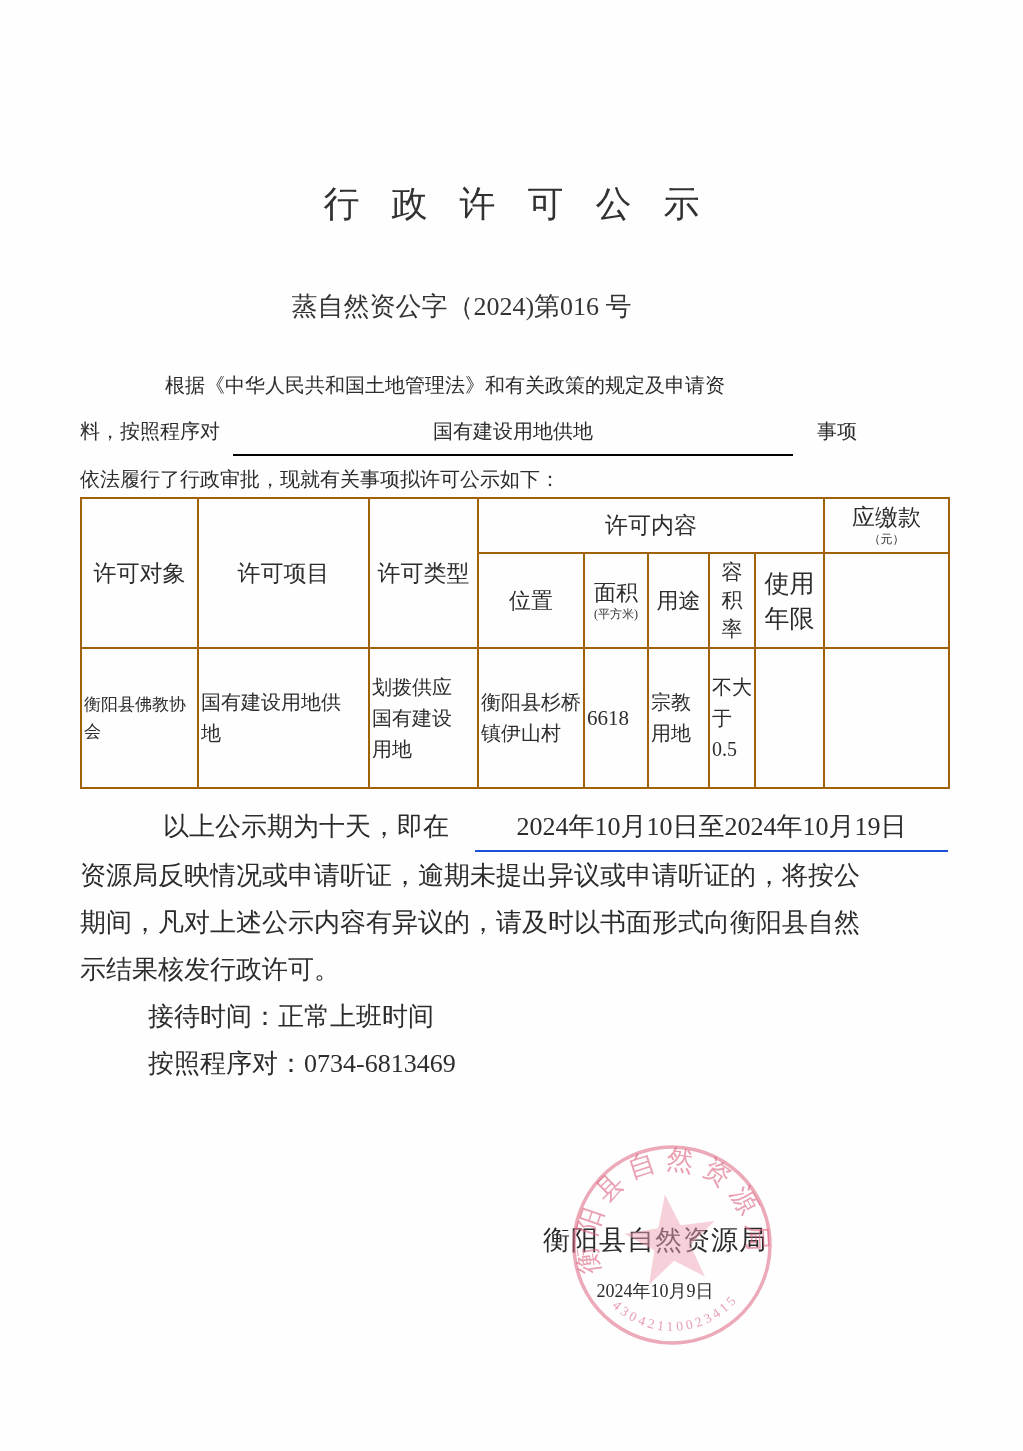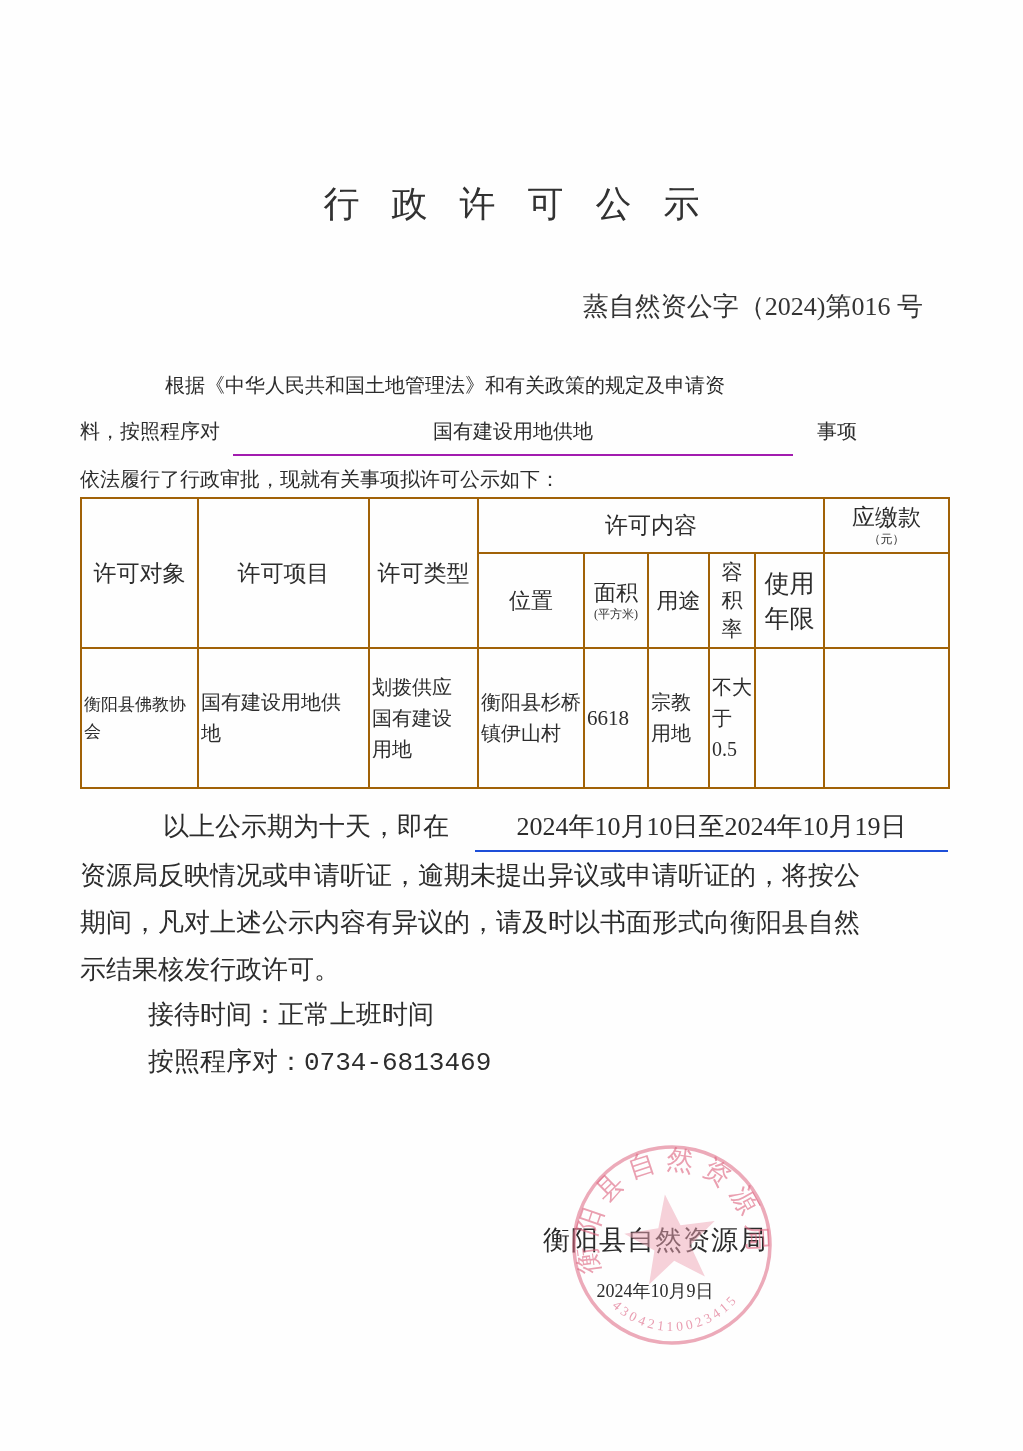--- a/index.html
+++ b/index.html
@@ -24,39 +24,39 @@
     letter-spacing: 32px;
     text-indent: 32px;
     color: #323232;
     white-space: nowrap;
   }
   .doc-number {
     position: absolute;
     top: 289px; left: 0;
     width: 100%;
     padding-right: 100px;
-    text-align: right;
+    text-align: center;
     font-size: 26px;
     color: #343434;
   }
   .intro {
     position: absolute;
     left: 80px; top: 362px;
     width: 870px;
     font-size: 20px;
     line-height: 46px;
     color: #2c2c2c;
   }
   .intro .l1 { text-indent: 85px; white-space: nowrap; }
   .intro .l2 { display: flex; align-items: baseline; }
   .i-prefix { white-space: nowrap; }
   .i-blank {
     width: 560px;
     margin-left: 13px;
-    border-bottom: 2px solid #a21caf;
+    border-bottom: 2px solid #000000;
     text-align: center;
     white-space: nowrap;
   }
   .i-suffix { margin-left: 24px; white-space: nowrap; }
   .intro .l3 { white-space: nowrap; }
 
   table.permit-table {
     position: absolute;
     left: 80px; top: 497px;
     width: 868px;
@@ -105,21 +105,20 @@
   .notice .ln { white-space: nowrap; }
 
   .contact {
     position: absolute;
     left: 80px; top: 993px;
     width: 868px;
     padding-left: 68px;
     font-size: 26px;
     line-height: 47px;
     color: #2c2c2c;
-    font-family: Liberation Mono, monospace;
   }
   .contact .line { white-space: nowrap; }
 
   .signature {
     position: absolute;
     left: 355px; top: 1222px;
     width: 600px;
     text-align: center;
     color: #2b2b2b;
   }

